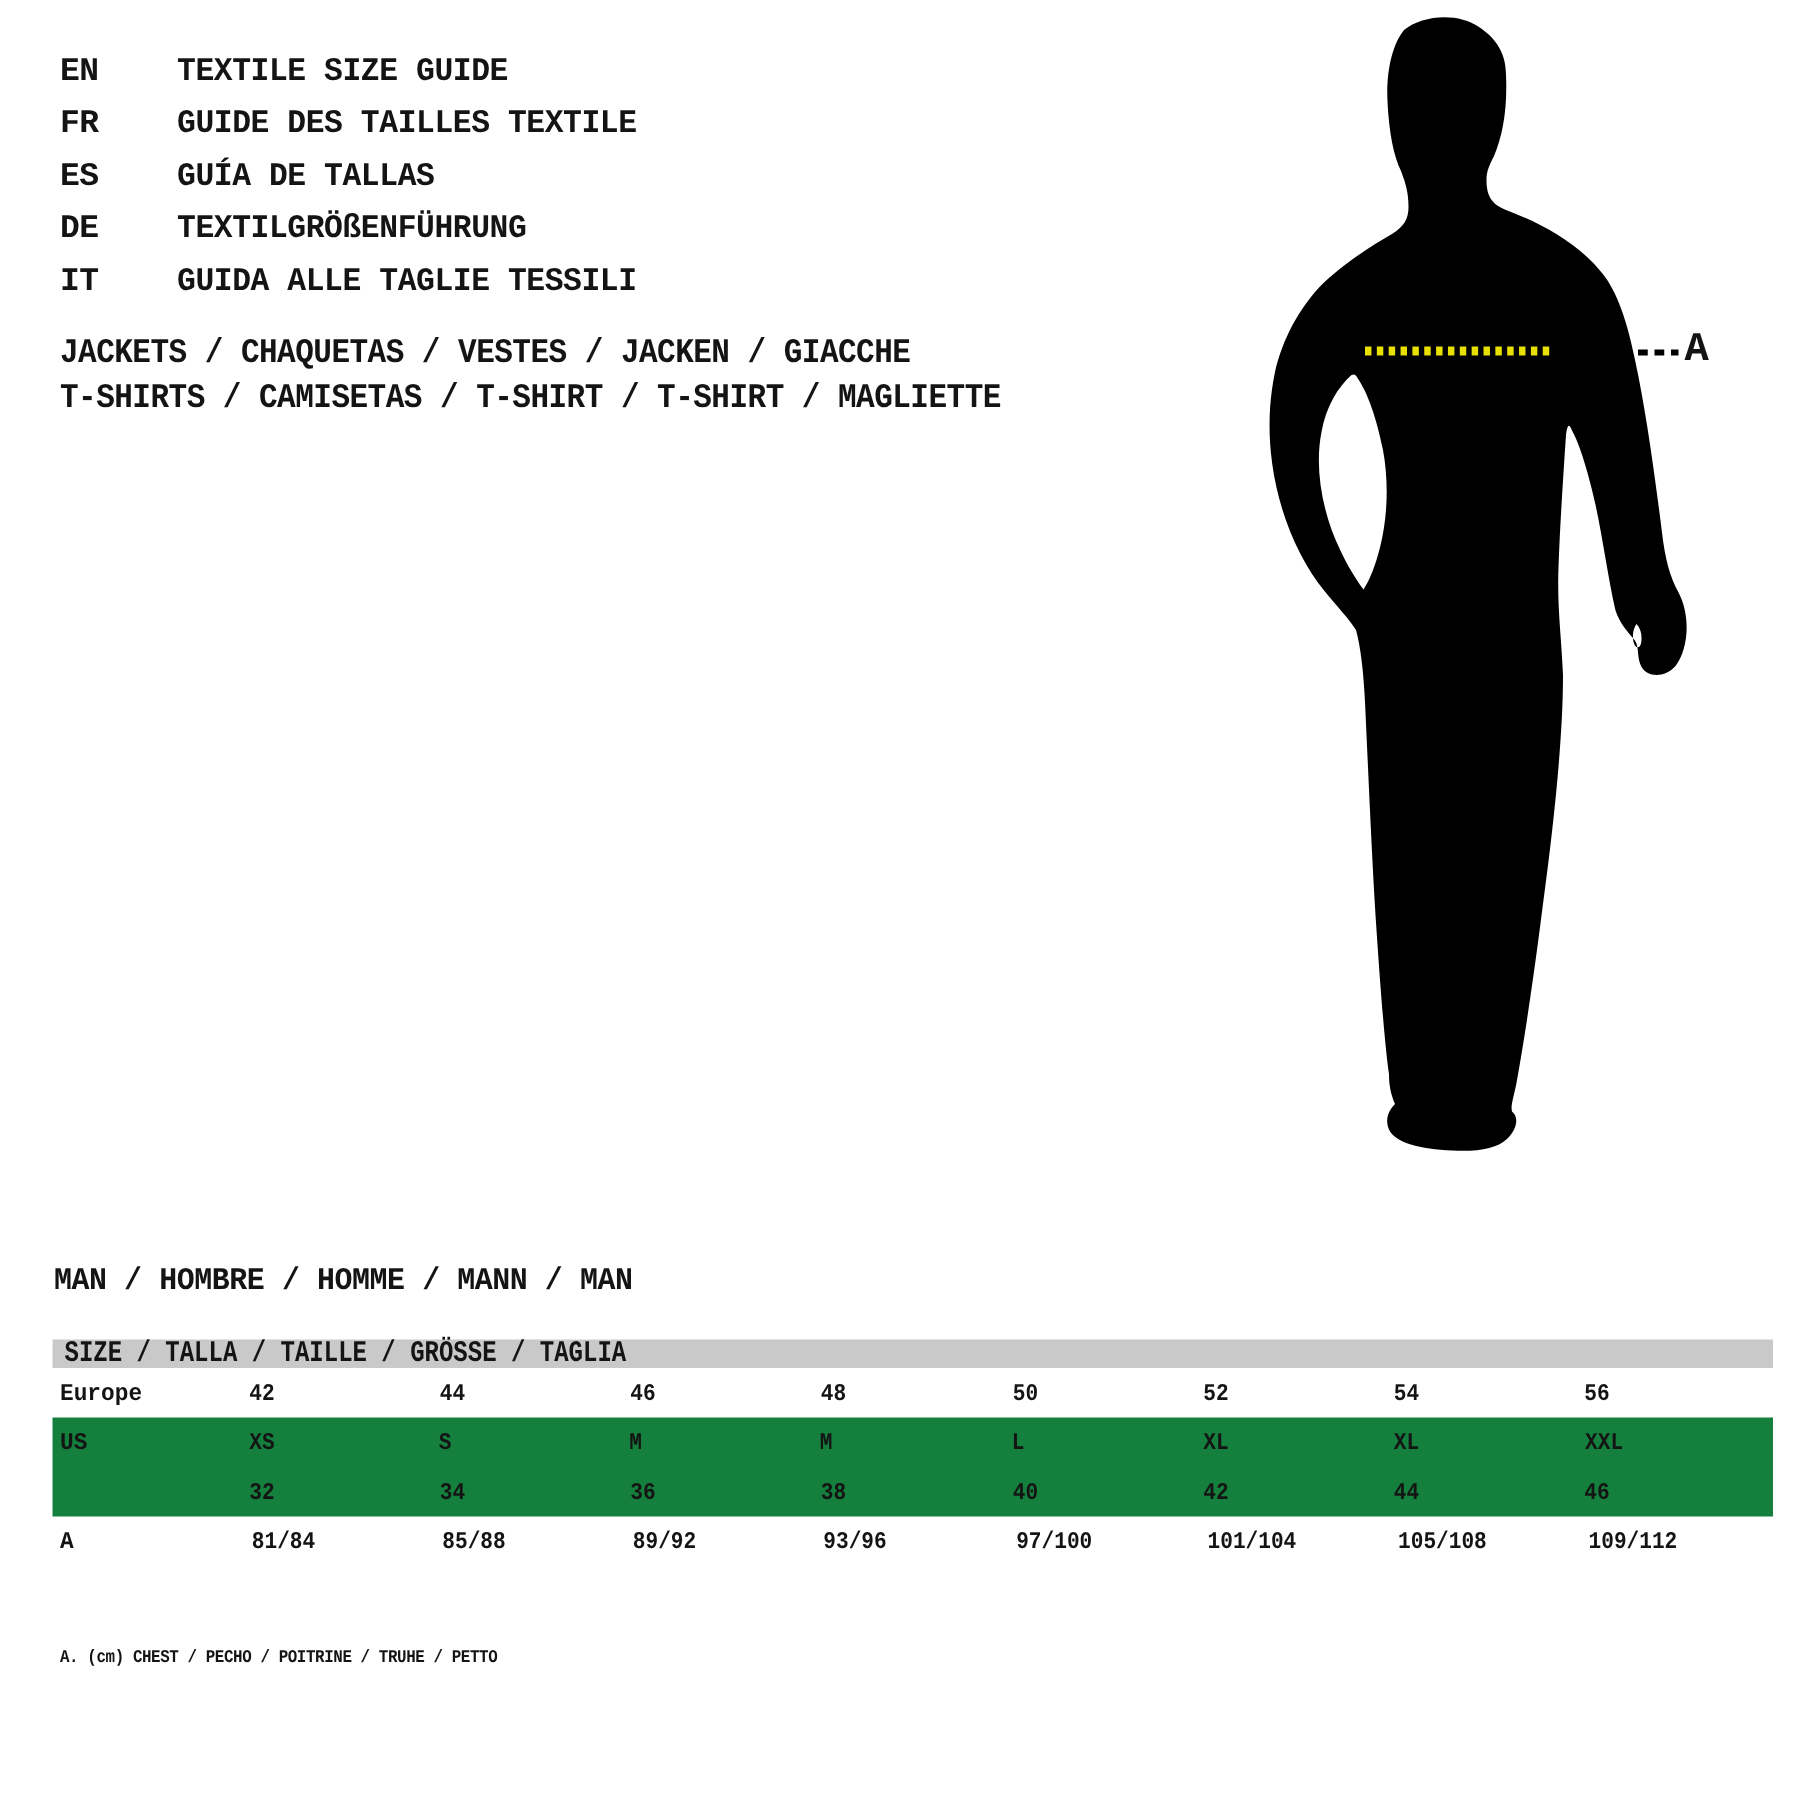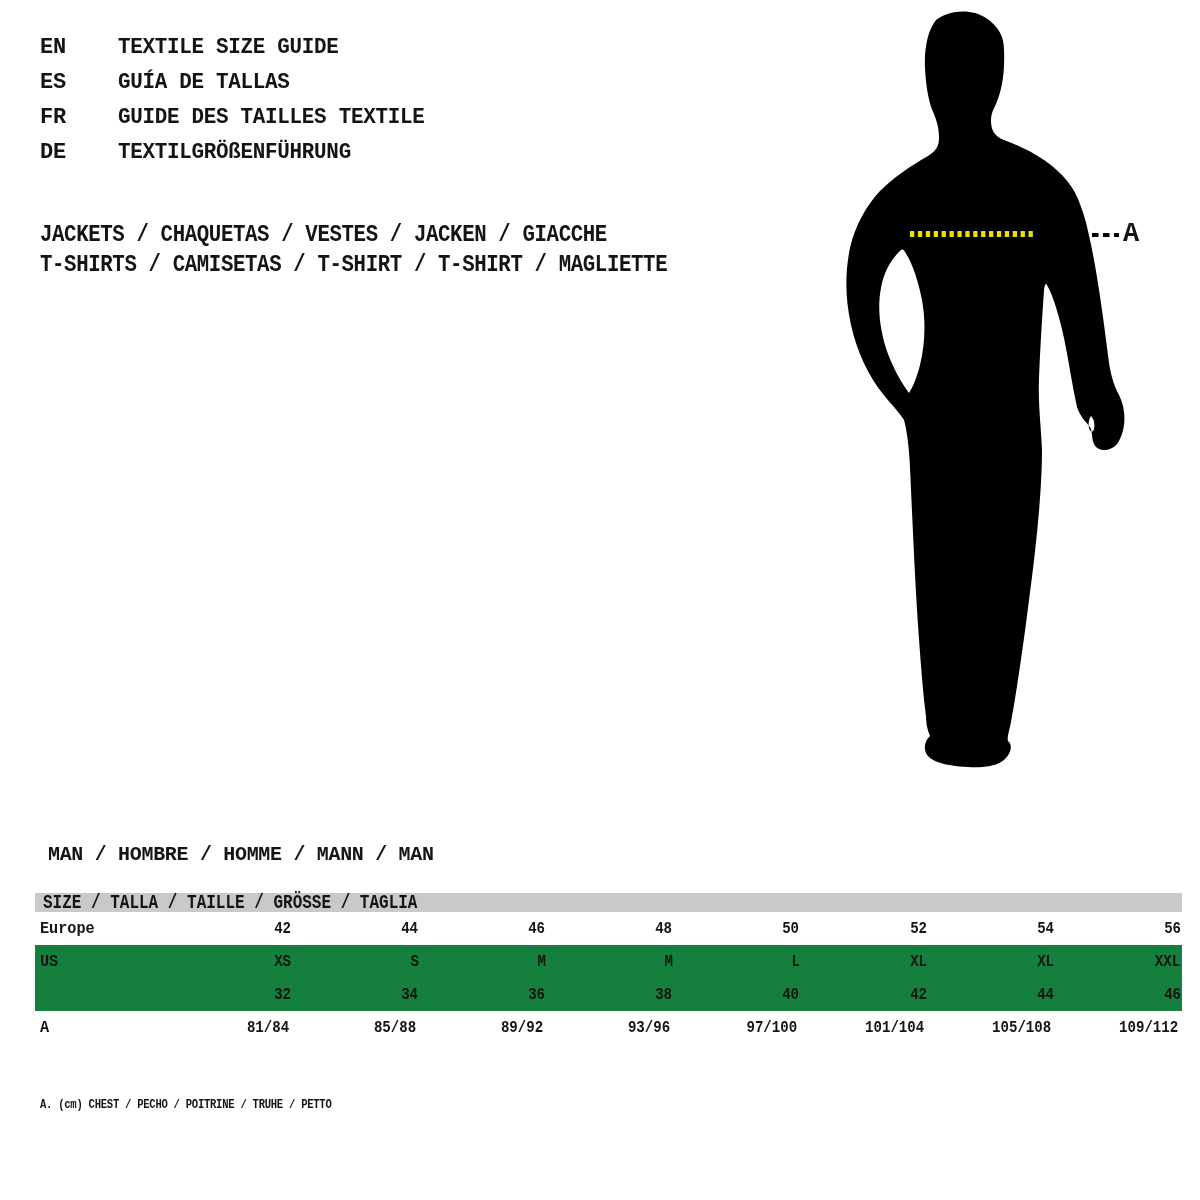--- a/index.html
+++ b/index.html
@@ -25,55 +25,59 @@
   
   .categories{position:absolute;left:40px;top:222px;}
   .cat-line{height:30px;font-size:23px;letter-spacing:-0.4px;}
 
   
   .figure-wrap{position:absolute;left:0;top:0;width:1200px;height:800px;}
   .figure-wrap svg{position:absolute;left:0;top:0;}
   .measure-a{position:absolute;left:1123px;top:219px;font-size:27px;letter-spacing:0;}
 
   
-  .man-heading{position:absolute;left:48px;top:843px;font-size:21px;letter-spacing:-0.3px;}
+  .man-heading{position:absolute;left:36px;top:843px;font-size:21px;letter-spacing:-0.3px;}
 
   
   .size-table{position:absolute;left:35px;top:893px;width:1147px;}
   .thead{height:19px;background:#c9c9c9;display:flex;align-items:center;padding-left:8px;box-sizing:border-box;font-size:20px;}
   .trow{display:flex;height:33px;align-items:center;font-size:16px;}
   .trow.stripe{background:#15803d;}
   .tlabel{width:130px;padding-left:5px;box-sizing:border-box;text-align:left;}
-  .tcell{flex:1;text-align:right;}
+  .tcell{flex:1;text-align:left;}
   .tcell .sx{transform-origin:50% 50%;}
 
   
   .footnote{position:absolute;left:40px;top:1098px;font-size:12px;letter-spacing:-0.3px;}
 </style>
 </head>
 <body>
 
 <div class="canvas">
 
   <div class="lang-list">
     <div class="lang-row">
       <span class="lang-code">EN</span>
       <span class="lang-label sx sx95">TEXTILE SIZE GUIDE</span>
     </div>
     <div class="lang-row">
+      <span class="lang-code">FR</span>
+      <span class="lang-label sx sx95">GUIDE DES TAILLES TEXTILE</span>
+    </div>
+    <div class="lang-row">
       <span class="lang-code">ES</span>
       <span class="lang-label sx sx95">GUÍA DE TALLAS</span>
     </div>
     <div class="lang-row">
-      <span class="lang-code">FR</span>
-      <span class="lang-label sx sx95">GUIDE DES TAILLES TEXTILE</span>
-    </div>
-    <div class="lang-row">
       <span class="lang-code">DE</span>
       <span class="lang-label sx sx95">TEXTILGRÖßENFÜHRUNG</span>
+    </div>
+    <div class="lang-row">
+      <span class="lang-code">IT</span>
+      <span class="lang-label sx sx95">GUIDA ALLE TAGLIE TESSILI</span>
     </div>
   </div>
 
   <div class="categories">
     <div class="cat-line">
       <span class="sx sx92">JACKETS / CHAQUETAS / VESTES / JACKEN / GIACCHE</span>
     </div>
     <div class="cat-line">
       <span class="sx sx92">T-SHIRTS / CAMISETAS / T-SHIRT / T-SHIRT / MAGLIETTE</span>
     </div>

